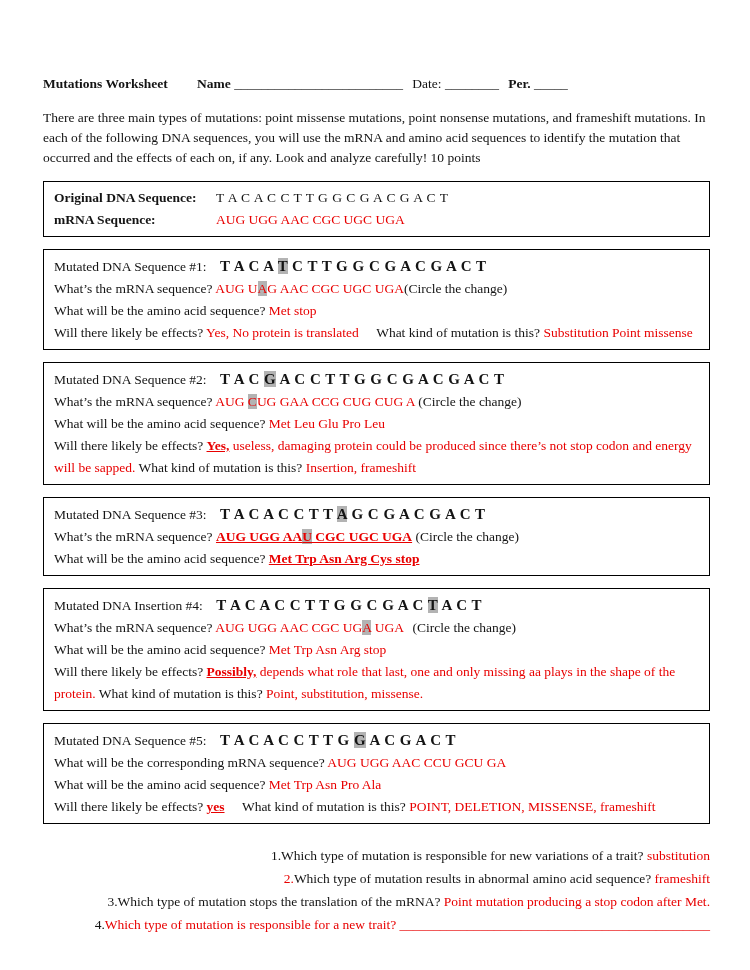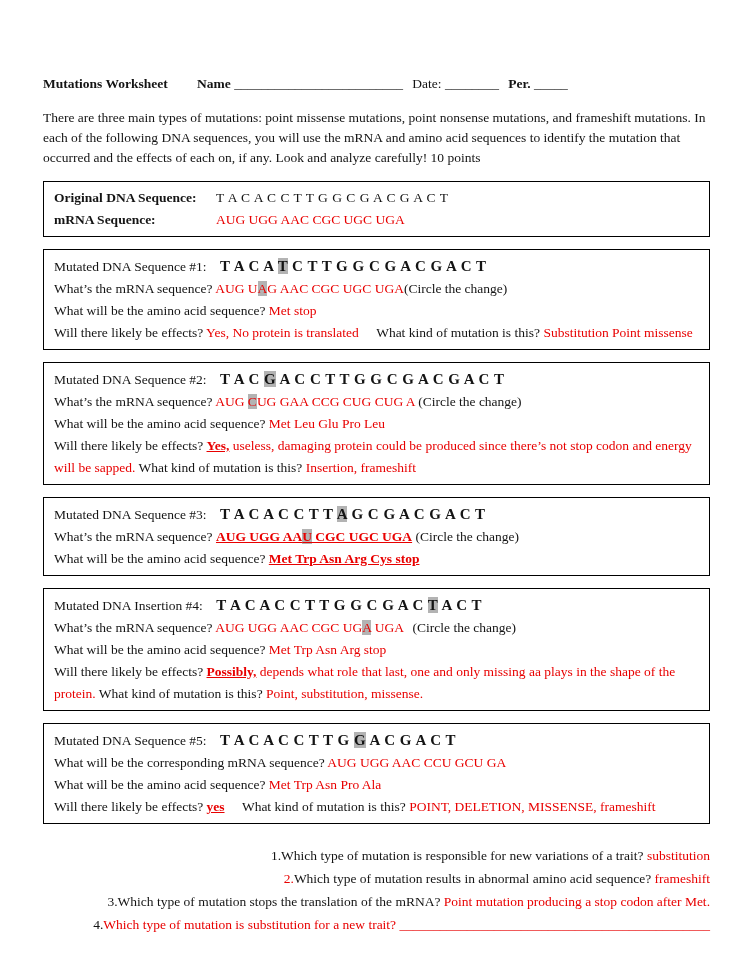--- a/index.html
+++ b/index.html
@@ -164,18 +164,18 @@
     </p>
     <p class="qline">
       <span class="qnum red">2.</span><span>Which type of mutation results in abnormal amino acid sequence?</span>
       <span class="red">frameshift</span>
     </p>
     <p class="qline">
       <span class="qnum">3.</span><span>Which type of mutation stops the translation of the mRNA?</span>
       <span class="red">Point mutation producing a stop codon after Met.</span>
     </p>
     <p class="qline">
-      <span class="qnum">4.</span><span class="red">Which type of mutation is substitution for a new trait?</span>
+      <span class="qnum">4.</span><span class="red">Which type of mutation is responsible for a new trait?</span>
       <span class="red">______________________________________________</span>
     </p>
   </div>
 
 </div>
 
 </body></html>

